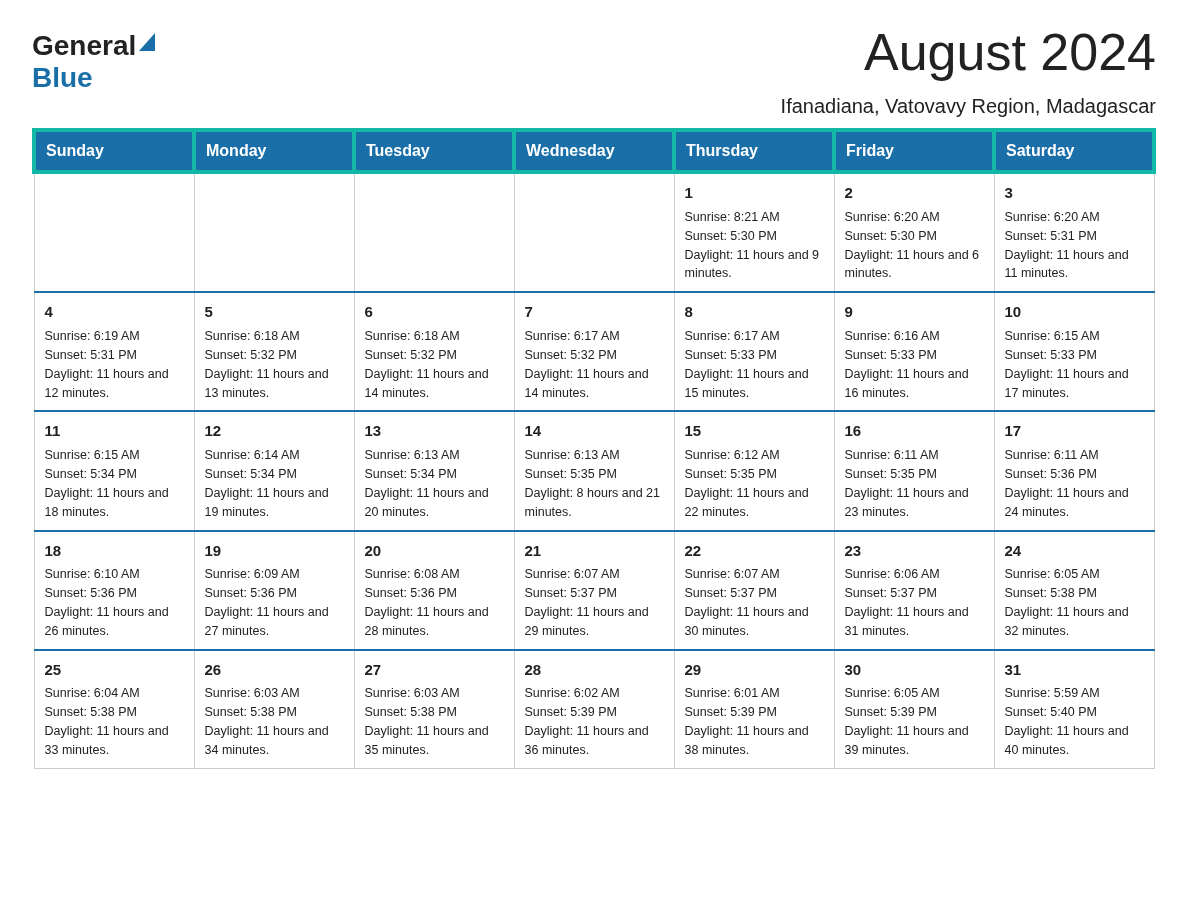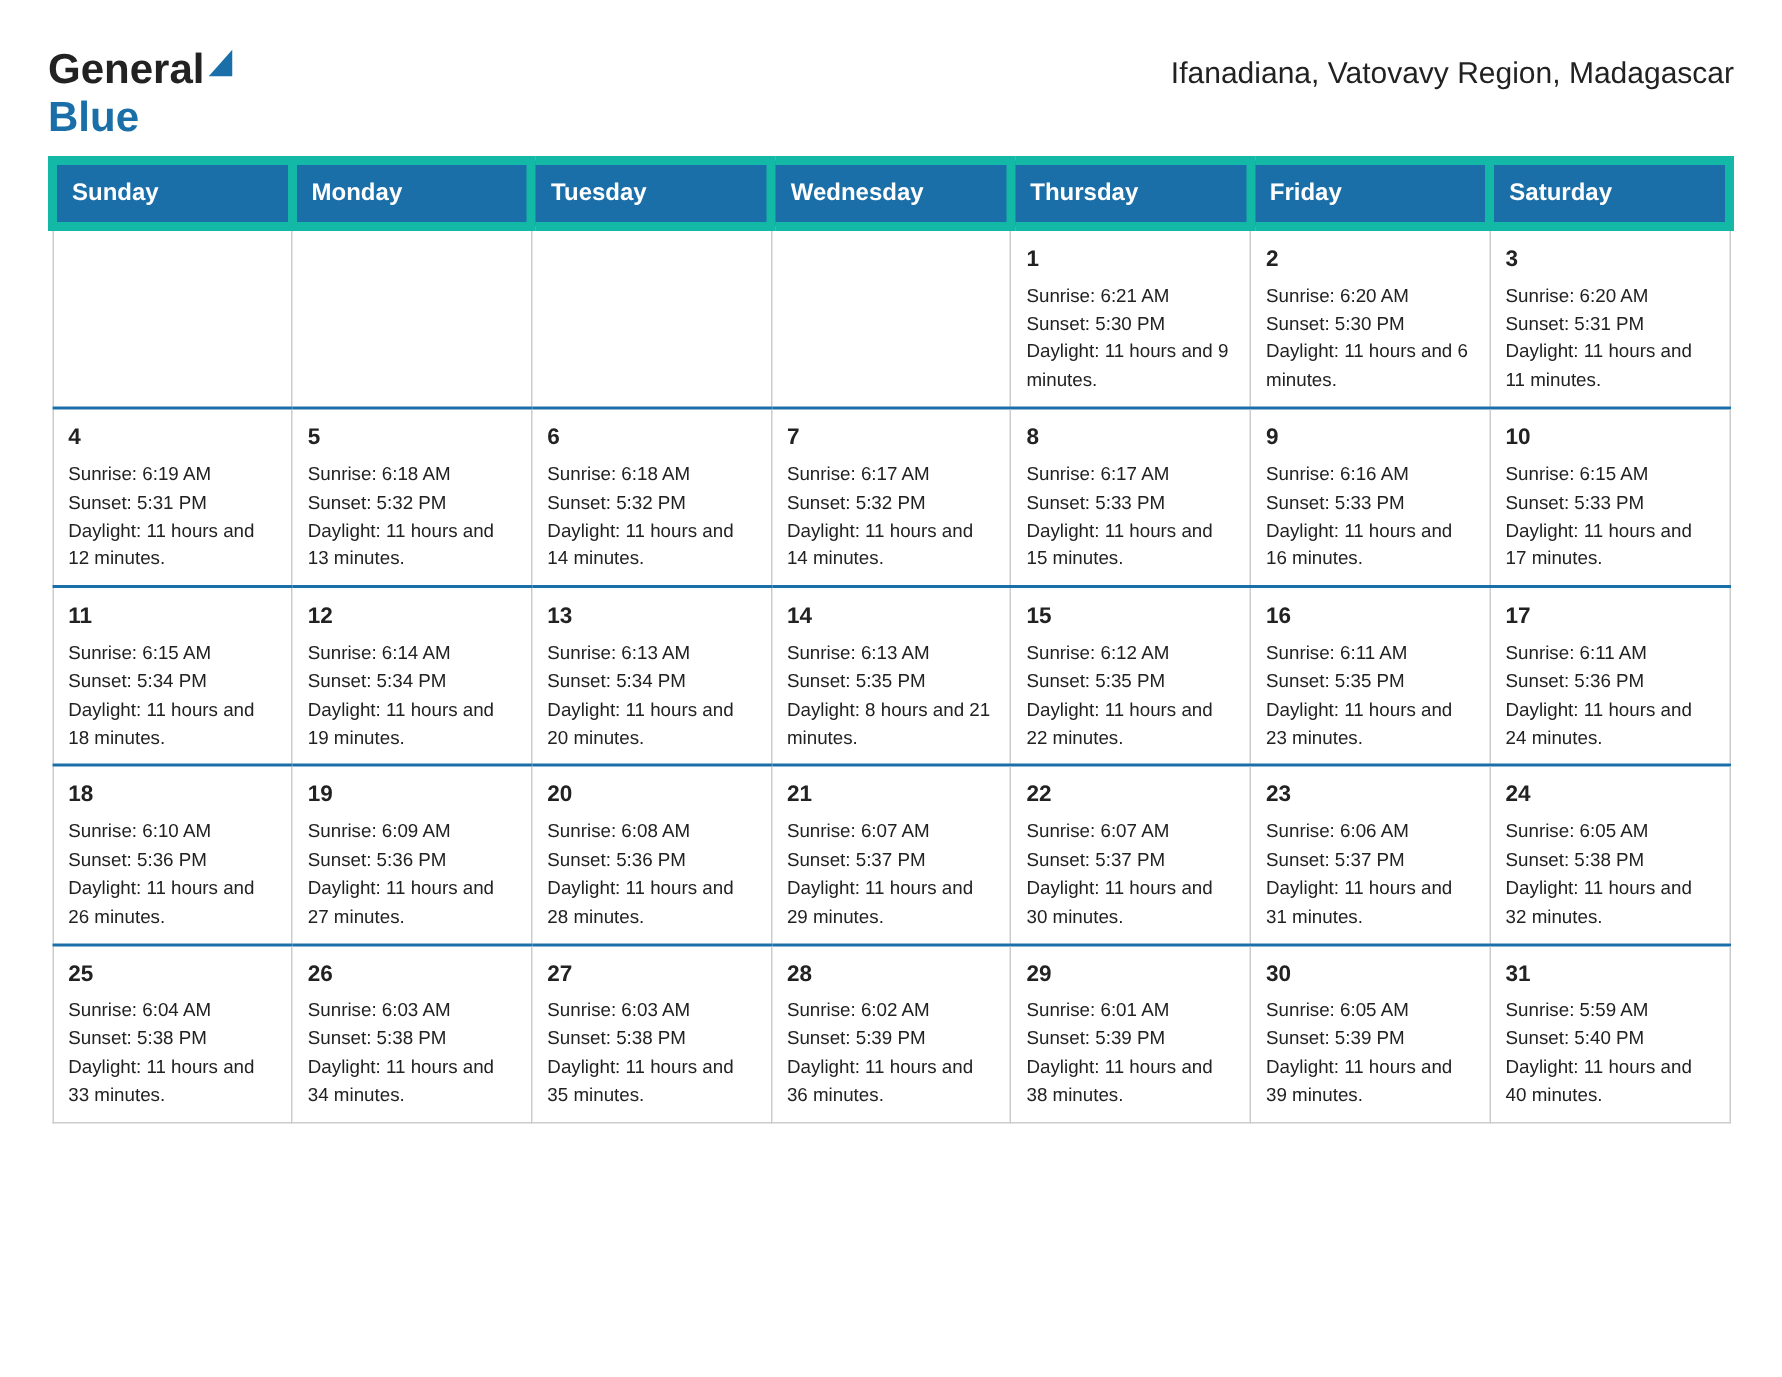--- a/index.html
+++ b/index.html
@@ -42,21 +42,21 @@
       border-collapse: collapse;
       margin-top: 8px;
     }
     .calendar-table th {
       background-color: #1a6fa8;
       color: #ffffff;
       font-size: 16px;
       font-weight: bold;
       padding: 10px 10px;
       text-align: left;
-      border: 6px solid #14b8a6;
+      border: 4px solid #14b8a6;
     }
     .calendar-table td {
       vertical-align: top;
       padding: 8px 10px;
       border: 1px solid #cccccc;
       width: 14.28%;
       font-size: 13px;
       line-height: 1.45;
       min-height: 100px;
     }
@@ -111,20 +111,21 @@
         <svg width="16" height="18" viewBox="0 0 16 18">
             <polygon points="0,18 16,18 16,0" fill="#1a6fa8"></polygon>
           </svg>
       </span>
     </div>
     <div>
       <span class="logo-text-blue">Blue</span>
     </div>
   </div>
   <div class="title-area">
+    <div class="month-title">August 2024</div>
     <div class="location-title">Ifanadiana, Vatovavy Region, Madagascar</div>
   </div>
 </div>
 
 <table class="calendar-table">
   <thead>
     <tr>
       <th>Sunday</th>
       <th>Monday</th>
       <th>Tuesday</th>
@@ -133,21 +134,21 @@
       <th>Friday</th>
       <th>Saturday</th>
     </tr>
   </thead>
   <tbody id="calendar-body">
   <tr class="week-row">
         <td class="empty-cell"></td>
         <td class="empty-cell"></td>
         <td class="empty-cell"></td>
         <td class="empty-cell"></td>
-        <td><span class="day-number">1</span><span class="day-info">Sunrise: 6:21 AM</span><br><span class="day-info">Sunset: 5:30 PM</span><br><span class="day-info">Daylight: 11 hours and 9 minutes.</span></td>
+        <td><span class="day-number">1</span><span class="day-info">Sunrise: 8:21 AM</span><br><span class="day-info">Sunset: 5:30 PM</span><br><span class="day-info">Daylight: 11 hours and 9 minutes.</span></td>
         <td><span class="day-number">2</span><span class="day-info">Sunrise: 6:20 AM</span><br><span class="day-info">Sunset: 5:30 PM</span><br><span class="day-info">Daylight: 11 hours and 6 minutes.</span></td>
         <td><span class="day-number">3</span><span class="day-info">Sunrise: 6:20 AM</span><br><span class="day-info">Sunset: 5:31 PM</span><br><span class="day-info">Daylight: 11 hours and 11 minutes.</span></td>
       </tr>
       <tr class="week-row">
         <td><span class="day-number">4</span><span class="day-info">Sunrise: 6:19 AM</span><br><span class="day-info">Sunset: 5:31 PM</span><br><span class="day-info">Daylight: 11 hours and 12 minutes.</span></td>
         <td><span class="day-number">5</span><span class="day-info">Sunrise: 6:18 AM</span><br><span class="day-info">Sunset: 5:32 PM</span><br><span class="day-info">Daylight: 11 hours and 13 minutes.</span></td>
         <td><span class="day-number">6</span><span class="day-info">Sunrise: 6:18 AM</span><br><span class="day-info">Sunset: 5:32 PM</span><br><span class="day-info">Daylight: 11 hours and 14 minutes.</span></td>
         <td><span class="day-number">7</span><span class="day-info">Sunrise: 6:17 AM</span><br><span class="day-info">Sunset: 5:32 PM</span><br><span class="day-info">Daylight: 11 hours and 14 minutes.</span></td>
         <td><span class="day-number">8</span><span class="day-info">Sunrise: 6:17 AM</span><br><span class="day-info">Sunset: 5:33 PM</span><br><span class="day-info">Daylight: 11 hours and 15 minutes.</span></td>
         <td><span class="day-number">9</span><span class="day-info">Sunrise: 6:16 AM</span><br><span class="day-info">Sunset: 5:33 PM</span><br><span class="day-info">Daylight: 11 hours and 16 minutes.</span></td>

